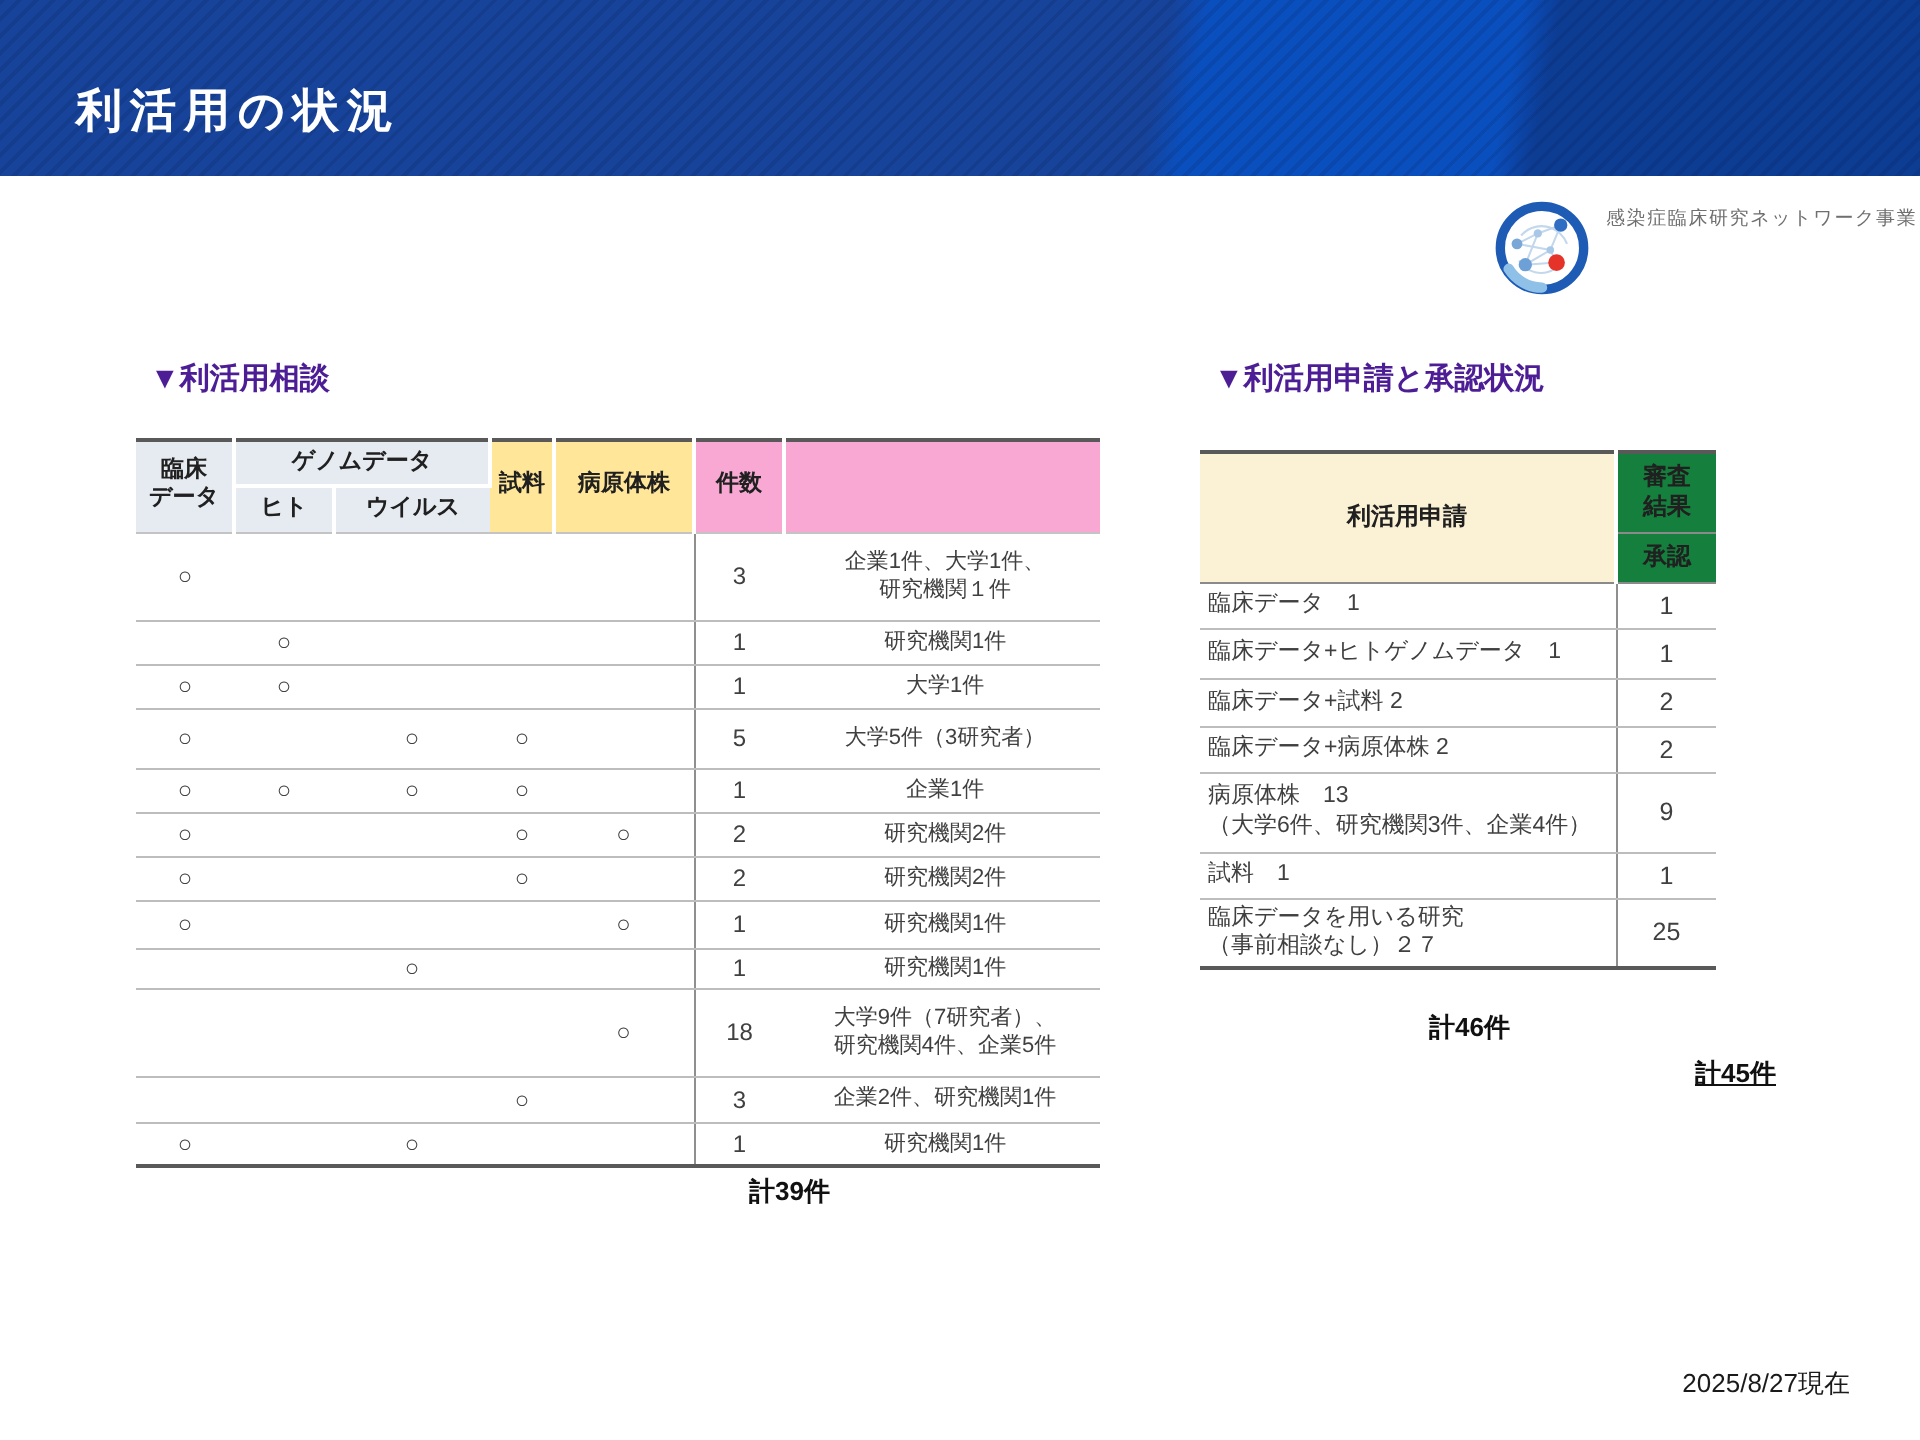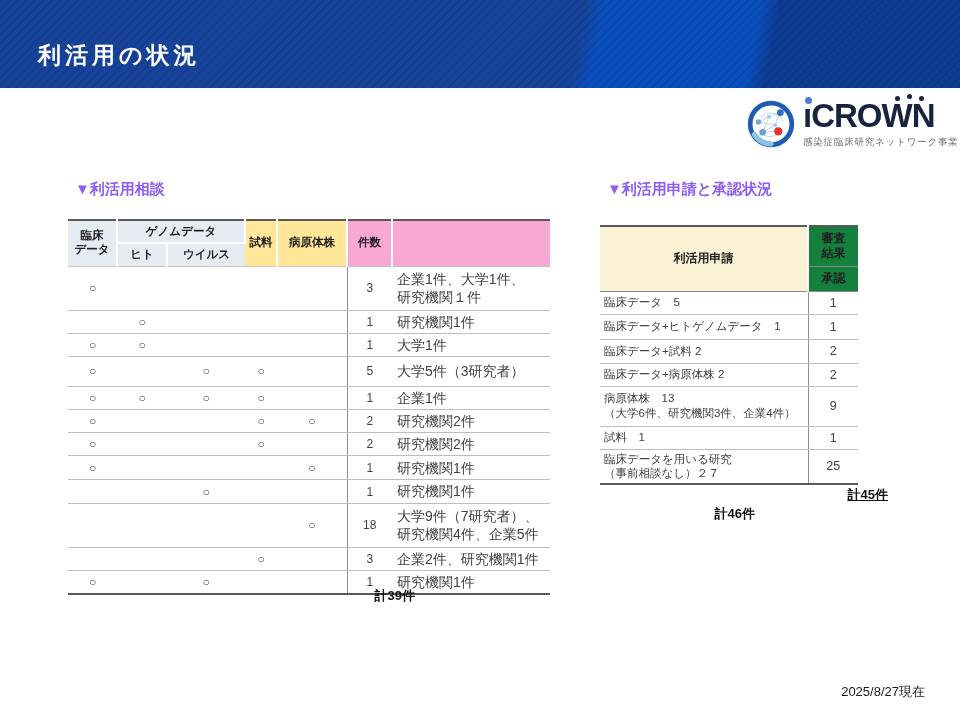--- a/index.html
+++ b/index.html
@@ -25,21 +25,21 @@
   .logo-icon { width:50px; height:50px; flex:0 0 auto; }
   .logo-text { margin-left:7px; }
   .brand { position:relative; font-size:33px; font-weight:bold; color:#17233f; letter-spacing:-1px; line-height:1; white-space:nowrap; }
   .dot { position:absolute; border-radius:50%; }
   .dot-i  { left:2px;  top:-2px; width:7px; height:7px; background:#4a7fd4; }
   .dot-w1 { left:92px; top:-3px; width:5px; height:5px; background:#17233f; }
   .dot-w2 { left:104px;top:-5px; width:5px; height:5px; background:#17233f; }
   .dot-w3 { left:116px;top:-3px; width:5px; height:5px; background:#17233f; }
   .logo-sub { margin-top:4px; font-size:9.5px; color:#6f6f6f; letter-spacing:0.8px; white-space:nowrap; }
   
-  .sec-title { position:absolute; font-size:15px; font-weight:bold; color:#8b5cf6; white-space:nowrap; }
+  .sec-title { position:absolute; font-size:15px; font-weight:bold; color:#4c1d95; white-space:nowrap; }
   .sec-title.consult { left:75px; top:180px; }
   .sec-title.apply   { left:607px; top:180px; }
   
   table { border-collapse:collapse; table-layout:fixed; }
   th, td { padding:0; font-size:12px; vertical-align:middle; }
   
   .consult-table { position:absolute; left:68px; top:219px; width:482px;
     border-top:2px solid #595959; border-bottom:2px solid #595959; }
   .consult-table thead th {
     font-weight:bold; color:#202020; text-align:center;
@@ -48,40 +48,40 @@
   }
   .consult-table thead th:last-child { border-right:none; }
   .consult-table .h2 th { border-top:2px solid #ffffff; }
   .th-teal  { background:#e6eaf1; }
   .th-mint  { background:#f9a8d4; }
   .th-yellow{ background:#ffe699; }
   .pre { white-space:pre-line; }
   .consult-table td { border-bottom:1px solid #bdbdbd; color:#404040; }
   .consult-table td.mark { text-align:center; font-size:12px; }
   .consult-table td.count { text-align:center; border-left:1px solid #8f8f8f; }
-  .consult-table td.desc { text-align:left; padding:2px 2px 2px 5px; white-space:pre-line; line-height:1.3; font-size:14px; }
+  .consult-table td.desc { text-align:center; padding:2px 2px 2px 5px; white-space:pre-line; line-height:1.3; font-size:11px; }
   
   .apply-table { position:absolute; left:600px; top:225px; width:258px;
     border-top:2px solid #595959; border-bottom:2px solid #595959; }
   .apply-table thead th {
     font-weight:bold; color:#202020; text-align:center;
     border-right:2px solid #ffffff; border-bottom:1px solid #8a8a8a;
     font-size:12px; line-height:1.25;
   }
   .apply-table thead th:last-child { border-right:none; }
   .th-cream { background:#fbf2d5; }
   .th-pink  { background:#15803d; }
   .apply-table td { border-bottom:1px solid #bdbdbd; color:#404040; }
   .apply-table td.label { text-align:left; padding:2px 2px 2px 4px; white-space:pre-line; line-height:1.3; font-size:11.5px; }
   .apply-table td.val { text-align:center; border-left:1px solid #8f8f8f; font-size:12.5px; }
   
   .total { position:absolute; font-size:13px; font-weight:bold; color:#111111; text-align:right; width:110px; }
   .total.consult-total { left:305px; top:587px; }
   .total.apply-total-left  { left:645px; top:505px; }
-  .total.apply-total-right { left:778px; top:486px;text-decoration:underline; }
+  .total.apply-total-right { left:778px; top:528px;text-decoration:underline; }
   .date-note { position:absolute; right:35px; top:683px; font-size:13px; color:#1a1a1a; }
 </style>
 </head>
 <body>
 
 <div class="slide">
 
   <div class="banner">
     <div class="banner-title">利活用の状況</div>
   </div>
@@ -97,27 +97,20 @@
         <path d="M13 30 A 12 12 0 0 0 30 34"></path>
       </g>
       <circle cx="33" cy="13" r="3.2" fill="#2f6ec2"></circle>
       <circle cx="12" cy="22" r="2.6" fill="#7aa7d6"></circle>
       <circle cx="22" cy="17" r="2" fill="#a9c8e8"></circle>
       <circle cx="16" cy="32" r="3.2" fill="#6ea0d8"></circle>
       <circle cx="28" cy="25" r="1.8" fill="#a9c8e8"></circle>
       <circle cx="31" cy="31" r="4" fill="#e5332a"></circle>
     </svg>
     <div class="logo-text">
-      <div class="brand">
-        <span>ıCROWN</span>
-        <span class="dot dot-i"></span>
-        <span class="dot dot-w1"></span>
-        <span class="dot dot-w2"></span>
-        <span class="dot dot-w3"></span>
-      </div>
       <div class="logo-sub">感染症臨床研究ネットワーク事業</div>
     </div>
   </div>
 
   <div class="sec-title consult">▼利活用相談</div>
   <div class="sec-title apply">▼利活用申請と承認状況</div>
 
   <table class="consult-table">
     <colgroup>
       <col style="width:49px">
@@ -267,21 +260,21 @@
         <th rowspan="2" class="th-cream">利活用申請</th>
         <th class="th-pink pre">審査
 結果</th>
       </tr>
       <tr style="height:25px">
         <th class="th-pink">承認</th>
       </tr>
     </thead>
     <tbody>
         <tr style="height: 23px;">
-          <td class="label">臨床データ　5</td>
+          <td class="label">臨床データ　1</td>
           <td class="val">1</td>
         </tr>
         <tr style="height: 25px;">
           <td class="label">臨床データ+ヒトゲノムデータ　1</td>
           <td class="val">1</td>
         </tr>
         <tr style="height: 24px;">
           <td class="label">臨床データ+試料 2</td>
           <td class="val">2</td>
         </tr>

